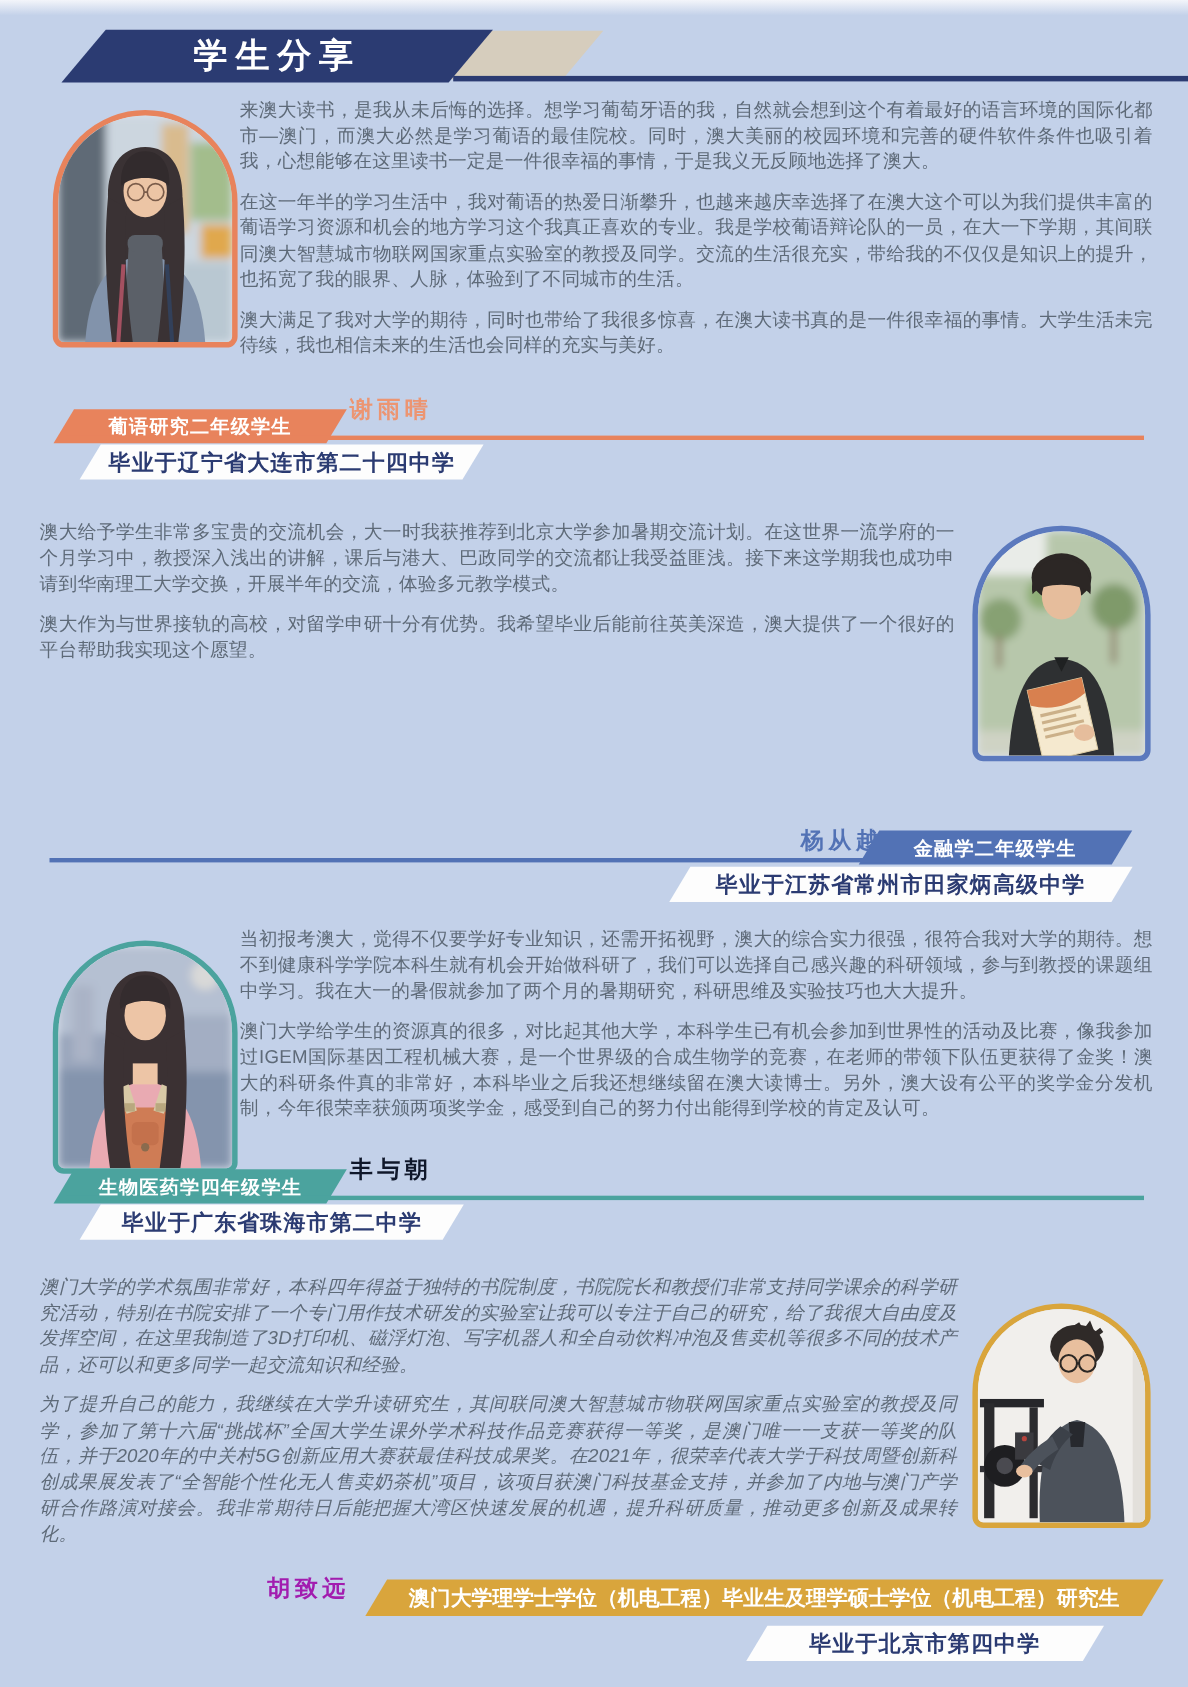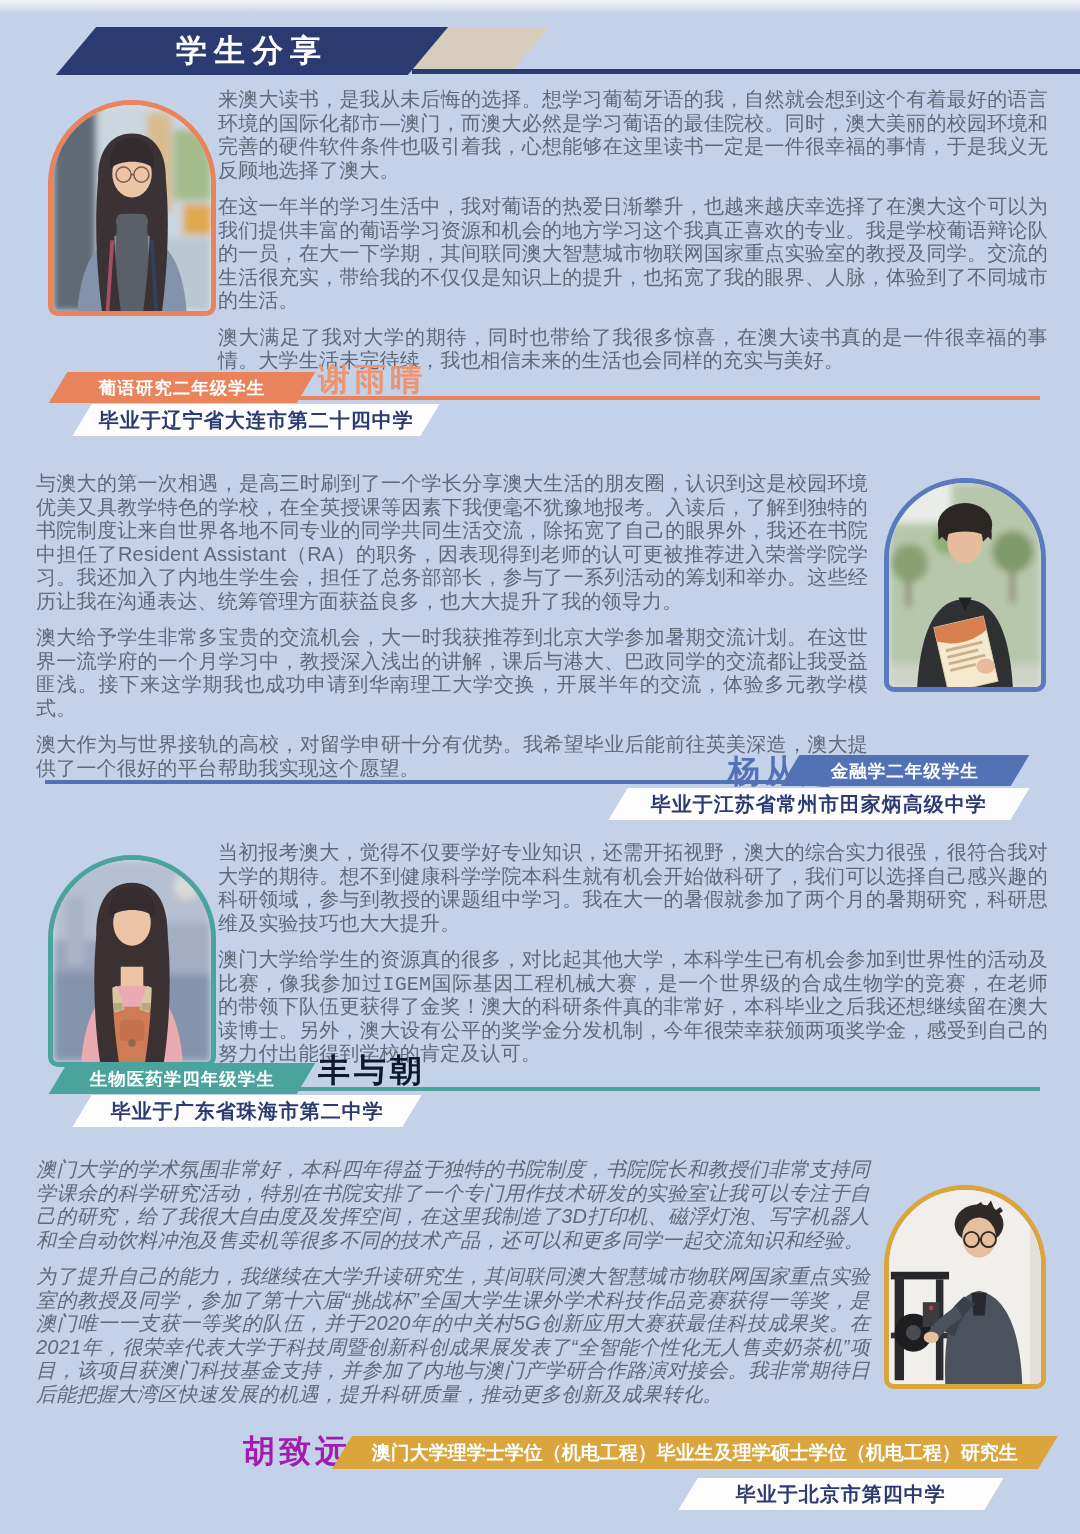--- a/index.html
+++ b/index.html
@@ -29,21 +29,21 @@
   .hdr-title {
     color:#ffffff; font-size:31px; font-weight:bold; letter-spacing:7px;
   }
   .hdr-line {
     position:absolute; left:412px; top:69px; width:668px; height:5px; background:#2b3b72;
   }
 
   
   .quote { position:absolute; }
   .quote p {
-    font-size:20px; line-height:23.5px; margin-bottom:13px;
+    font-size:17px; line-height:23.5px; margin-bottom:13px;
     color:#5e6a78; text-align:justify; letter-spacing:0.2px;
   }
 
   
   .photo {
     position:absolute; overflow:hidden; background:#dde4ee;
     border-radius:84px 84px 10px 10px;
   }
   .photo svg { display:block; width:100%; height:100%; }
   .photo-1 { left:48px;  top:100px;  width:168px; height:216px; border:5px solid #e8835c; }
@@ -53,39 +53,39 @@
 
   
   .pgram {
     position:absolute; transform:skewX(-31deg);
     display:flex; align-items:center; justify-content:center;
   }
   .pgram .unskew { transform:skewX(31deg); white-space:nowrap; }
   .prog-label { color:#ffffff; font-size:17.5px; font-weight:bold; letter-spacing:1px; }
   .school-shape { background:#fdfdfd; }
   .school-label { color:#2b3b72; font-size:20px; font-weight:bold; letter-spacing:1px; }
-  .sname { position:absolute; font-weight:bold; font-size:32px; letter-spacing:4px; white-space:nowrap; }
+  .sname { position:absolute; font-weight:bold; font-size:21px; letter-spacing:4px; white-space:nowrap; }
   .aline { position:absolute; height:4px; }
 
   
   .prog-1   { left:58px;  top:372px; width:248px; height:31px; background:#e8835c; }
   .name-1   { left:318px; top:358px; color:#ec9572; }
   .line-1   { left:60px;  top:396px; width:980px; background:#e8835c; }
   .school-1 { left:82px;  top:404px; width:348px; height:32px; }
   .quote-1  { left:218px; top:88px;  width:830px; }
 
   
   .quote-2  { left:36px;  top:472px; width:832px; }
   .name-2   { left:680px; top:750px; color:#5272b5;margin-left:48px; }
   .prog-2   { left:790px; top:755px; width:230px; height:31px; background:#5272b5; }
   .line-2   { left:45px;  top:780px; width:760px; background:#5272b5; }
   .school-2 { left:618px; top:788px; width:402px; height:32px; }
 
   
-  .quote-3  { left:218px; top:842px; width:830px;font-family:Liberation Mono, monospace; }
+  .quote-3  { left:218px; top:842px; width:830px; }
   .prog-3   { left:58px;  top:1063px; width:248px; height:31px; background:#4ba39e; }
   .name-3   { left:318px; top:1049px; color:#0f172a; }
   .line-3   { left:60px;  top:1087px; width:980px; background:#4ba39e; }
   .school-3 { left:82px;  top:1095px; width:330px; height:32px; }
 
   
   .quote-4  { left:36px;  top:1158px; width:834px;font-style:italic; }
   .name-4   { left:243px; top:1430px; color:#a21caf; }
   .prog-4   { left:342px; top:1436px; width:706px; height:33px; background:#d9a53c; }
   .prog-4 .prog-label { font-size:19px; letter-spacing:0; }
@@ -145,21 +145,20 @@
   <div class="pgram prog-1">
     <span class="unskew prog-label">葡语研究二年级学生</span>
   </div>
   <div class="sname name-1">谢雨晴</div>
   <div class="aline line-1"></div>
   <div class="pgram school-shape school-1">
     <span class="unskew school-label">毕业于辽宁省大连市第二十四中学</span>
   </div>
 
   <div class="quote quote-2">
-    <p>与澳大的第一次相遇，是高三时刷到了一个学长分享澳大生活的朋友圈，认识到这是校园环境优美又具教学特色的学校，在全英授课等因素下我便毫不犹豫地报考。入读后，了解到独特的书院制度让来自世界各地不同专业的同学共同生活交流，除拓宽了自己的眼界外，我还在书院中担任了Resident Assistant（RA）的职务，因表现得到老师的认可更被推荐进入荣誉学院学习。我还加入了内地生学生会，担任了总务部部长，参与了一系列活动的筹划和举办。这些经历让我在沟通表达、统筹管理方面获益良多，也大大提升了我的领导力。</p>
     <p>澳大给予学生非常多宝贵的交流机会，大一时我获推荐到北京大学参加暑期交流计划。在这世界一流学府的一个月学习中，教授深入浅出的讲解，课后与港大、巴政同学的交流都让我受益匪浅。接下来这学期我也成功申请到华南理工大学交换，开展半年的交流，体验多元教学模式。</p>
     <p>澳大作为与世界接轨的高校，对留学申研十分有优势。我希望毕业后能前往英美深造，澳大提供了一个很好的平台帮助我实现这个愿望。</p>
   </div>
 
   <figure class="photo photo-2">
     <svg viewBox="0 0 162 214" preserveAspectRatio="none">
       <defs>
           <filter id="b2" x="-20%" y="-20%" width="140%" height="140%">
             <feGaussianBlur stdDeviation="4"></feGaussianBlur>
           </filter>

